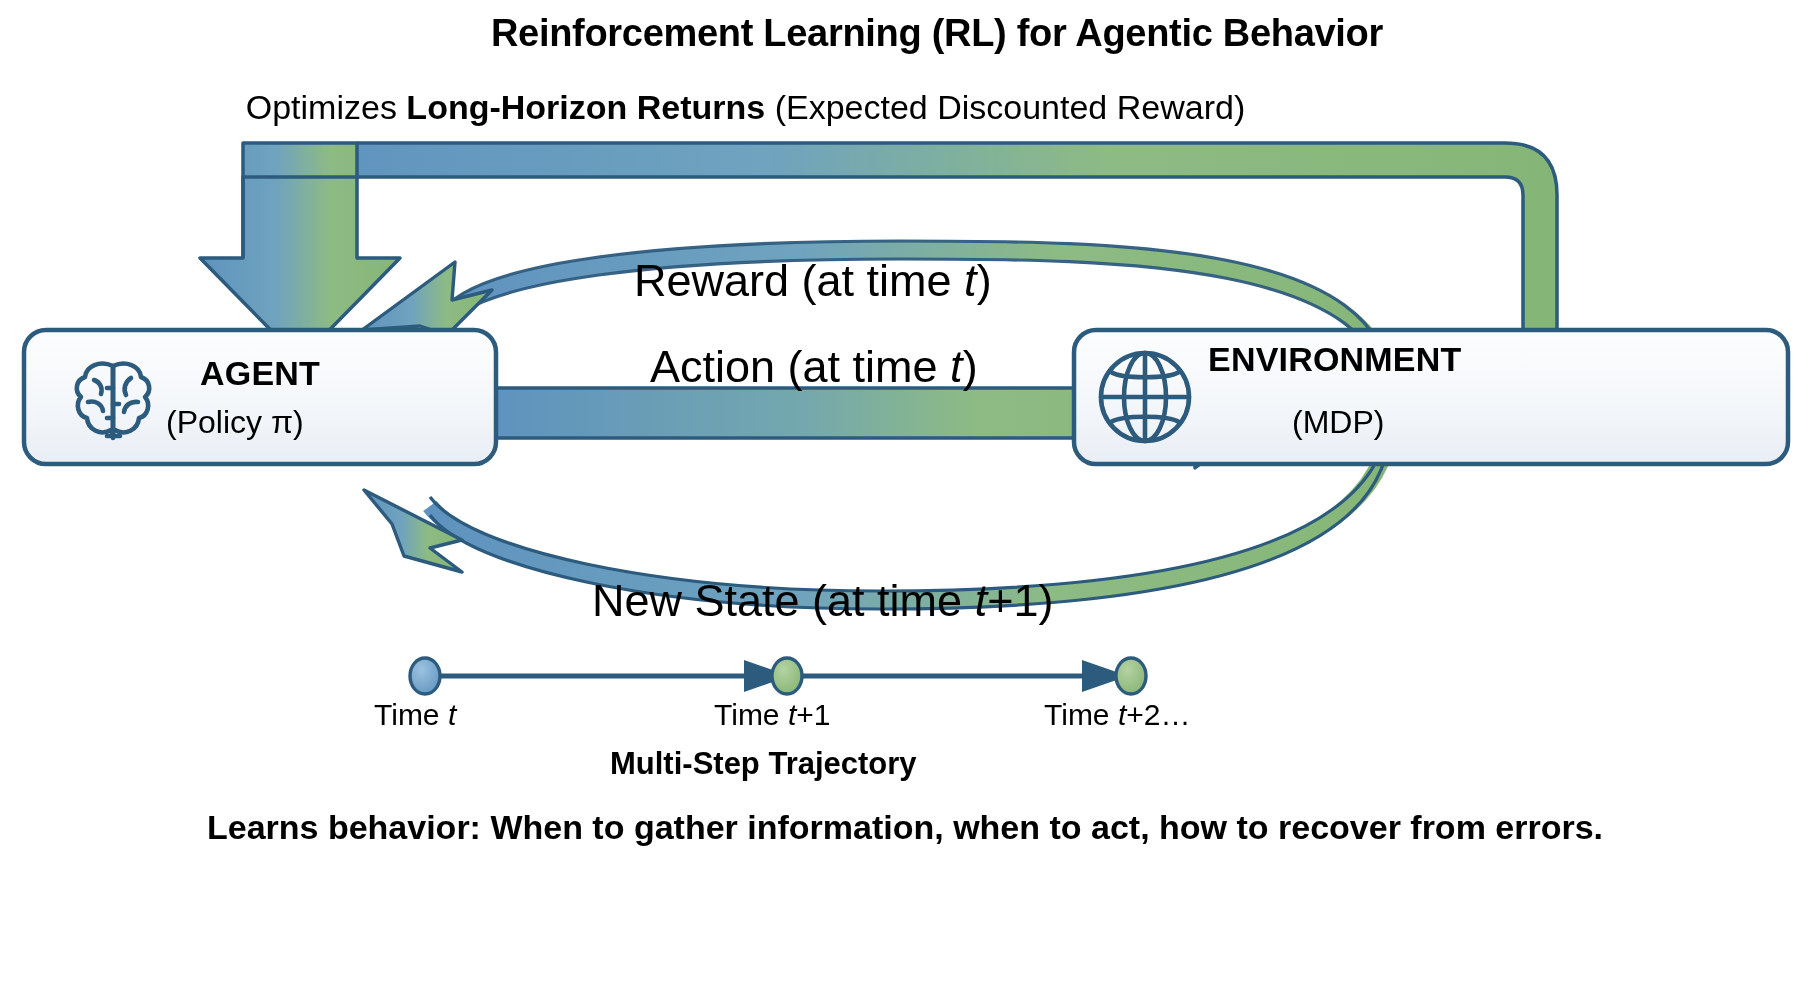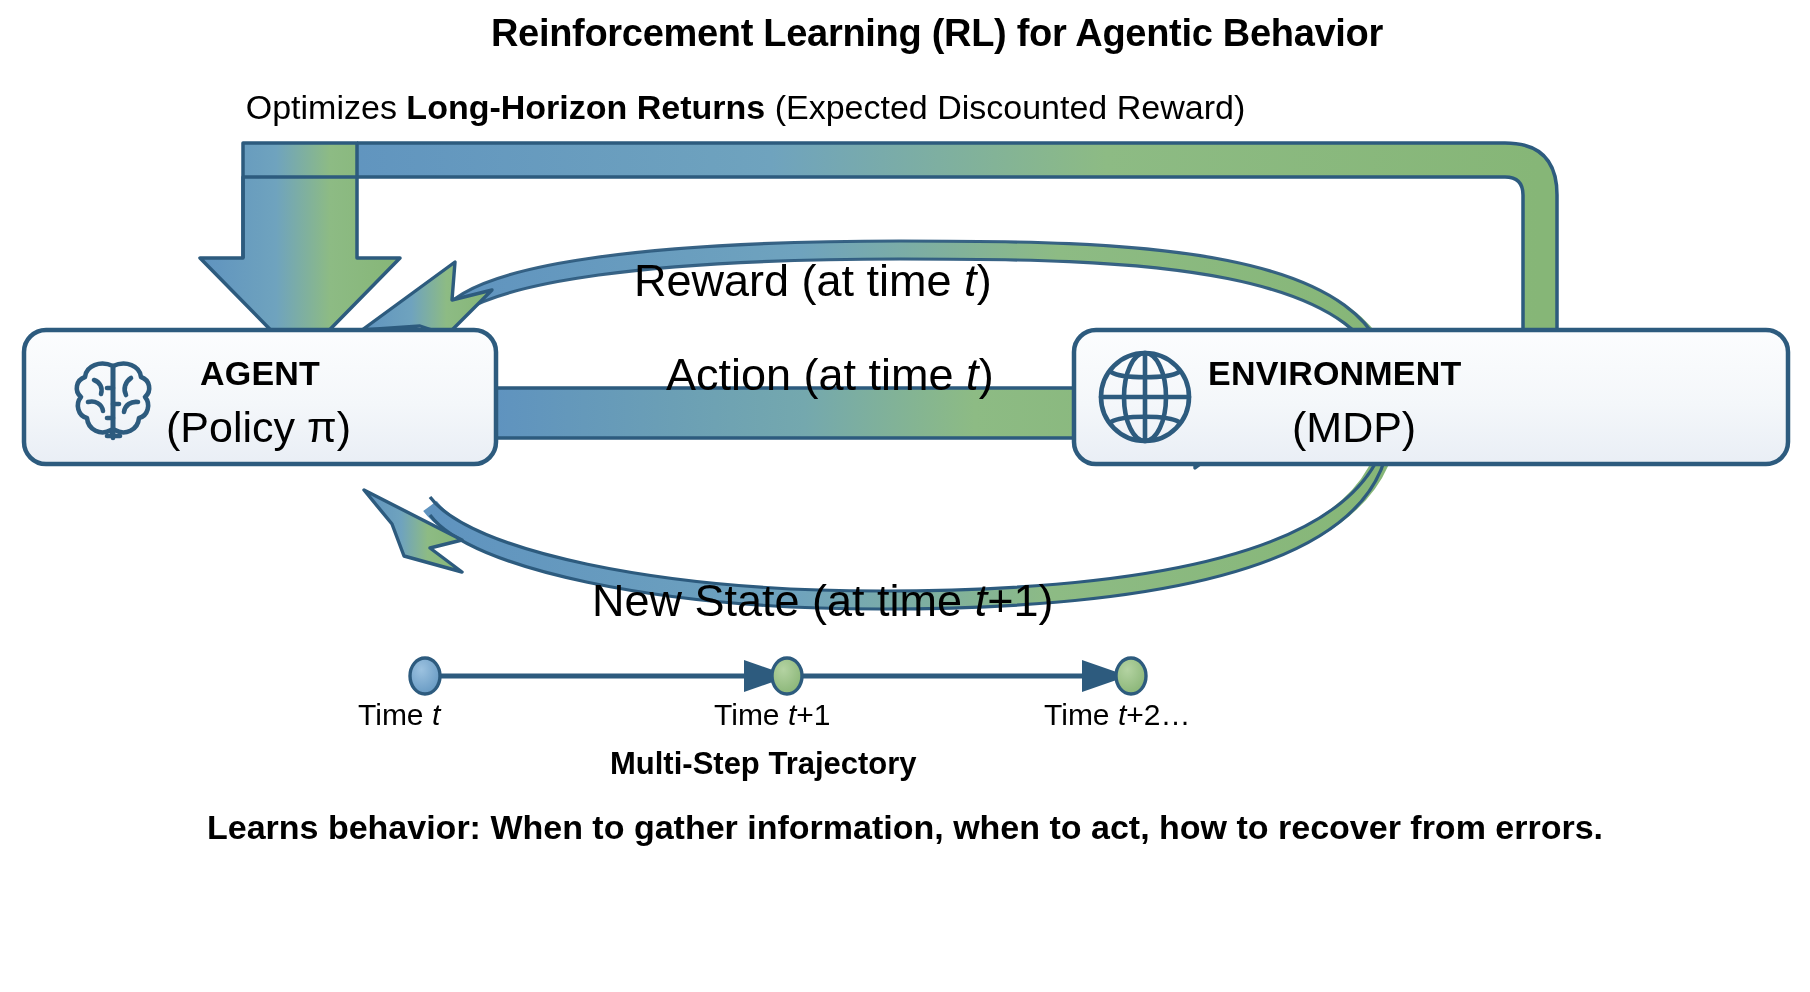--- a/index.html
+++ b/index.html
@@ -50,41 +50,41 @@
     font-weight: normal;
   }
   #subtitle-line .em { font-weight: bold; }
 
   .node-title {
     font-size: 34px;
     font-weight: bold;
     letter-spacing: 0.2px;
   }
   .node-sub {
-    font-size: 43px;
+    font-size: 32px;
     font-weight: normal;
   }
   #agent-title   { left: 200px;  top: 356px; }
   #agent-sub     { left: 166px;  top: 406px; }
-  #env-title     { left: 1208px; top: 356px; }
+  #env-title     { left: 1208px; top: 342px; }
   #env-sub       { left: 1292px; top: 406px; }
 
   .edge-label {
     font-size: 45px;
     font-weight: normal;
   }
   #label-reward    { left: 634px; top: 258px; }
-  #label-action    { left: 666px; top: 344px; margin-top: 8px; }
+  #label-action    { left: 650px; top: 344px; }
   #label-newstate  { left: 592px; top: 578px; }
 
   .tl-label {
     font-size: 30px;
     font-weight: normal;
   }
-  #tl-label-0 { left: 358px;  top: 700px; }
+  #tl-label-0 { left: 374px;  top: 700px; }
   #tl-label-1 { left: 714px;  top: 700px; }
   #tl-label-2 { left: 1044px; top: 700px; }
   #tl-caption {
     left: 610px;
     top: 748px;
     font-size: 31px;
   }
 
   #footer-caption {
     top: 810px;

